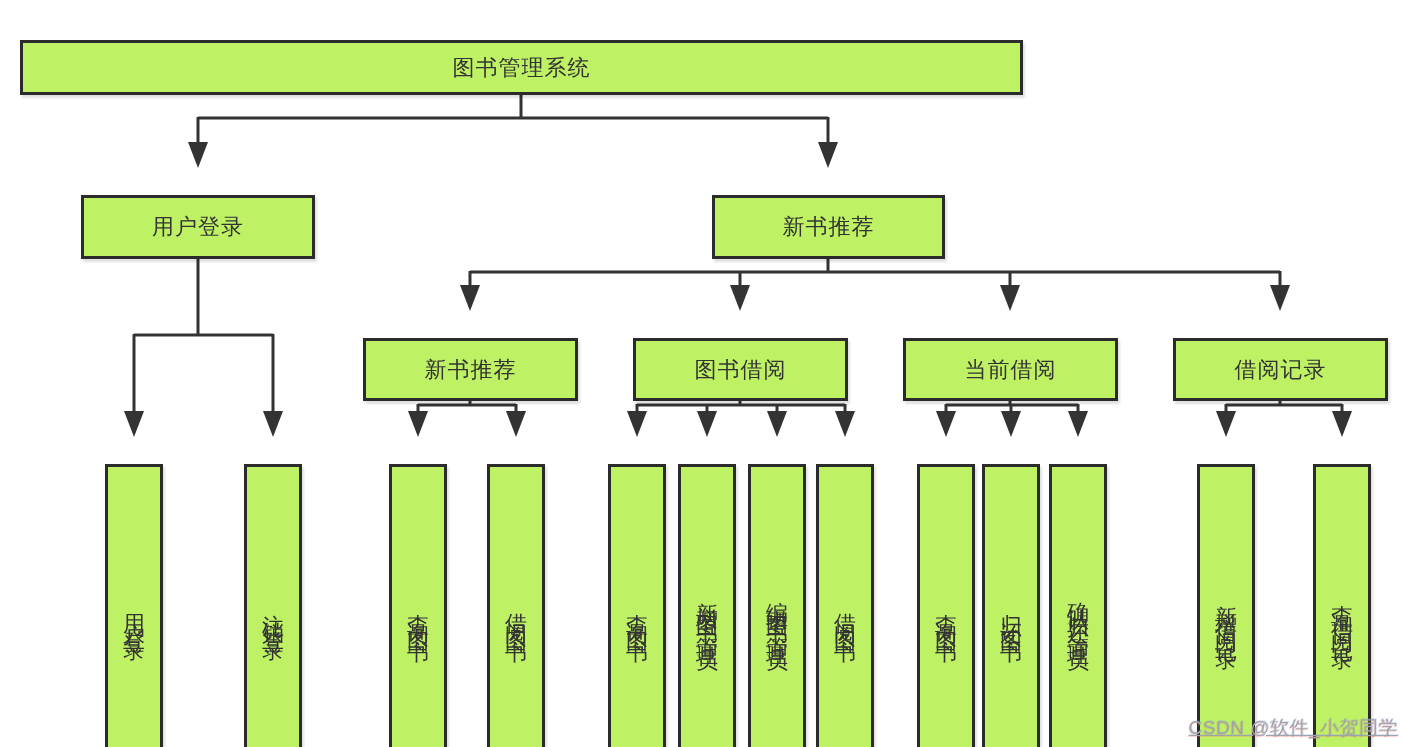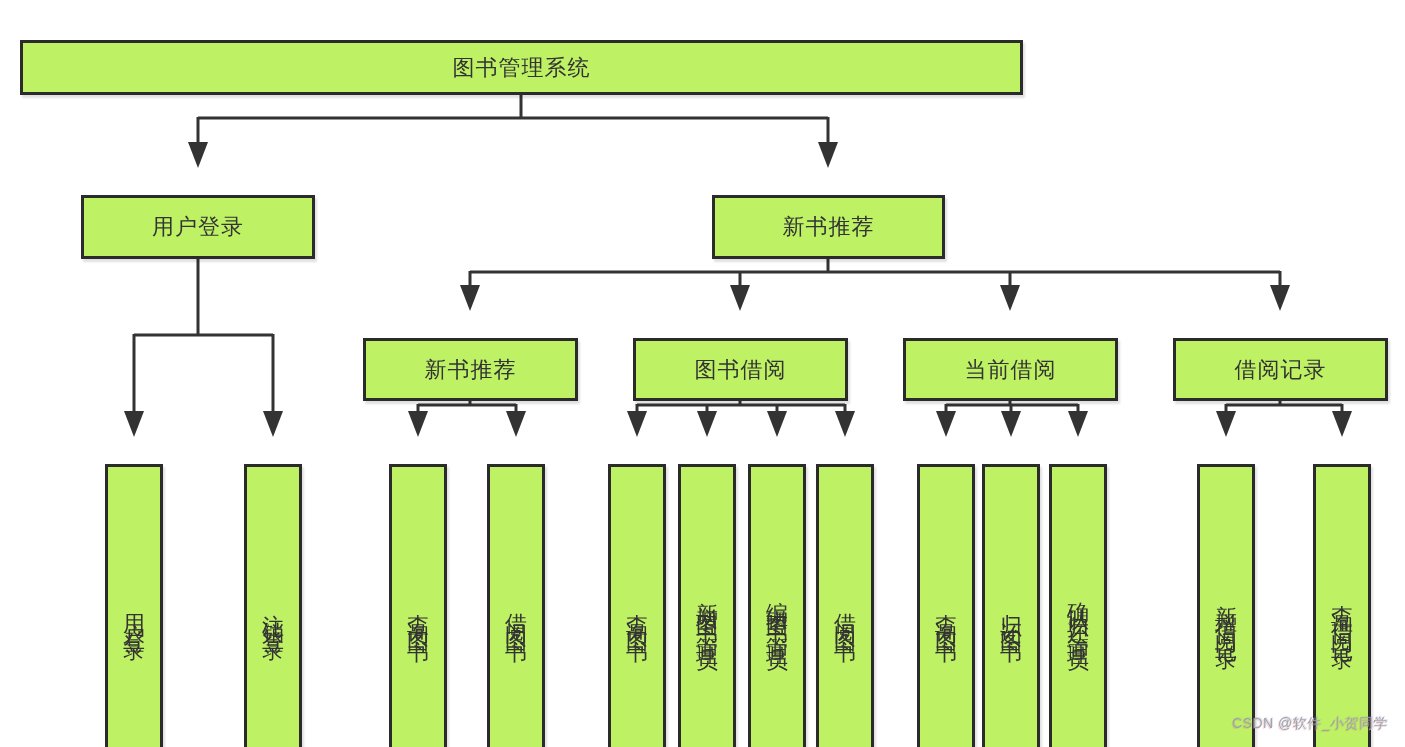--- a/index.html
+++ b/index.html
@@ -44,26 +44,27 @@
     writing-mode: vertical-rl;
     text-orientation: mixed;
     letter-spacing: 9px;
     line-height: 1;
     white-space: normal;
   }
   .leaf-tall .label { letter-spacing: 7px; }
   .watermark {
     position: absolute;
     top: 715px;
-    right: 17px;
-    font-size: 14px;
+    right: 7px;
+    font-size: 19px;
     color: var(--watermark, #a0a3a7);
     letter-spacing: 0.5px;
     text-shadow: -1px 1px 0 rgba(235,120,110,0.30), 1px -1px 0 rgba(120,150,235,0.25);
     z-index: 10;
+    text-decoration: underline;
   }
 </style>
 </head>
 <body>
 
 <div class="canvas">
 
   <svg class="connectors" viewBox="0 0 1405 747" xmlns="http://www.w3.org/2000/svg">
 
     <g>

